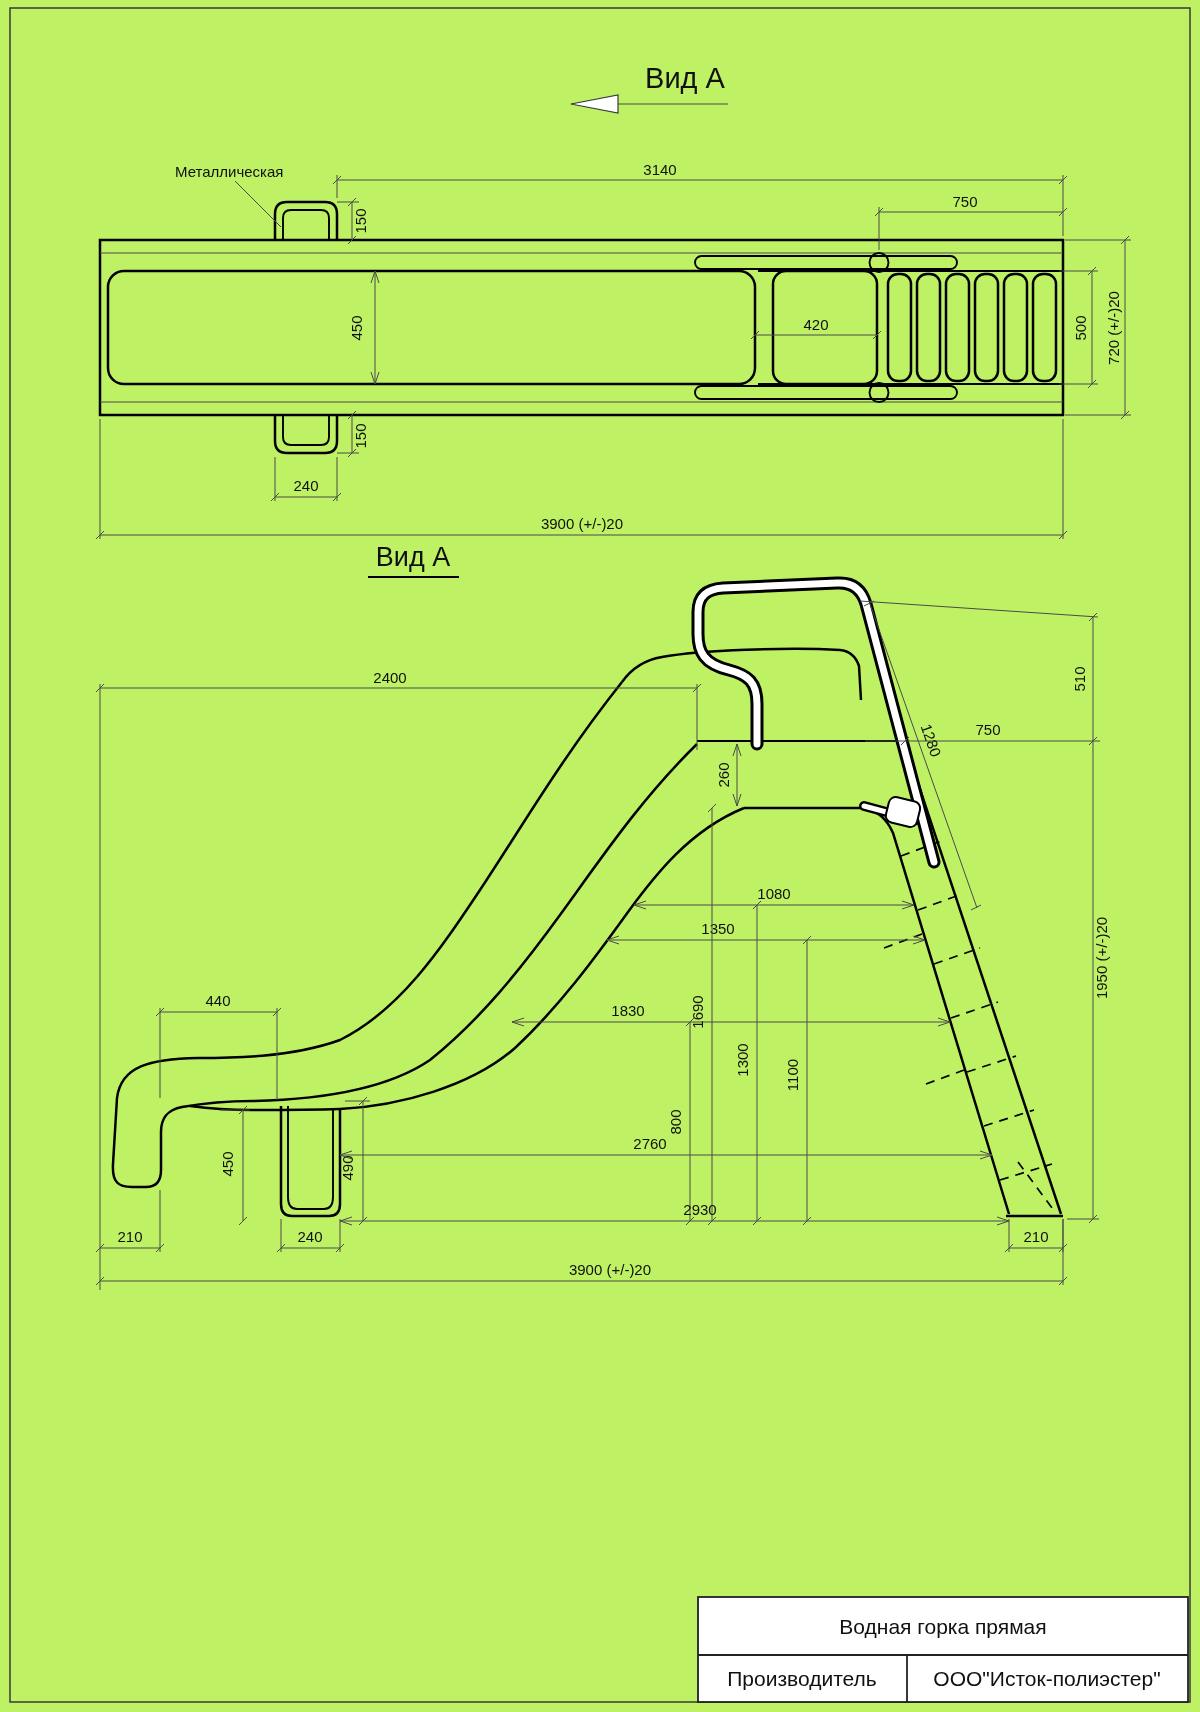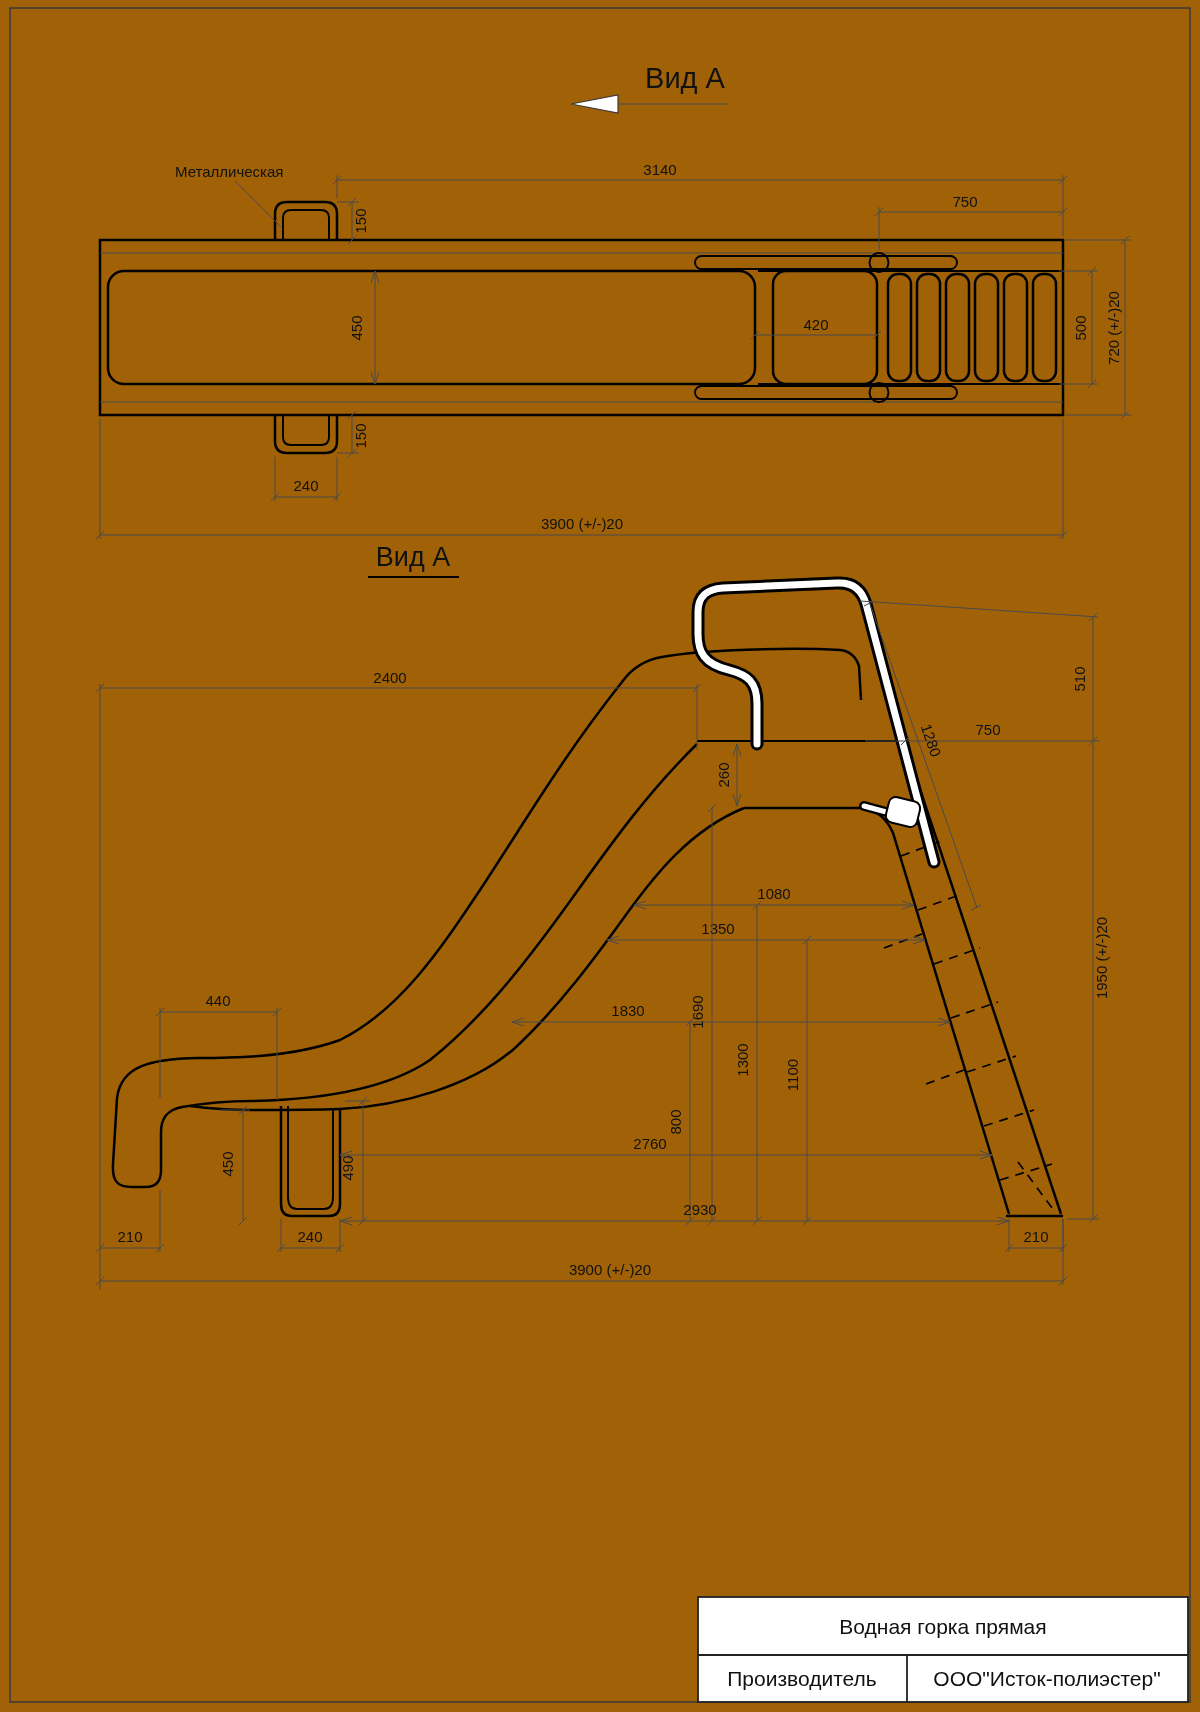--- a/index.html
+++ b/index.html
@@ -1,16 +1,16 @@
 <!DOCTYPE html>
 <html><head>
 <meta charset="utf-8">
 <style>
   html,body{margin:0;padding:0;background:#fff;}
-  .page{position:relative;width:1200px;height:1712px;background:#a16207;overflow:hidden;}
+  .page{position:relative;width:1200px;height:1712px;background:#bef264;overflow:hidden;}
   svg{display:block;}
   text{font-family:"Liberation Sans","DejaVu Sans",sans-serif;fill:#111;}
   .dim{font-size:15px;}
   .ttl{font-size:29px;}
   .ttl2{font-size:27px;}
   .tb{font-size:21px;}
   .thin{stroke:#4a4a4a;stroke-width:1;fill:none;}
   .bold{stroke:#000;stroke-width:2.5;fill:none;}
   .med{stroke:#000;stroke-width:1.9;fill:none;}
   .dash{stroke:#000;stroke-width:1.7;fill:none;stroke-dasharray:9 7;}

